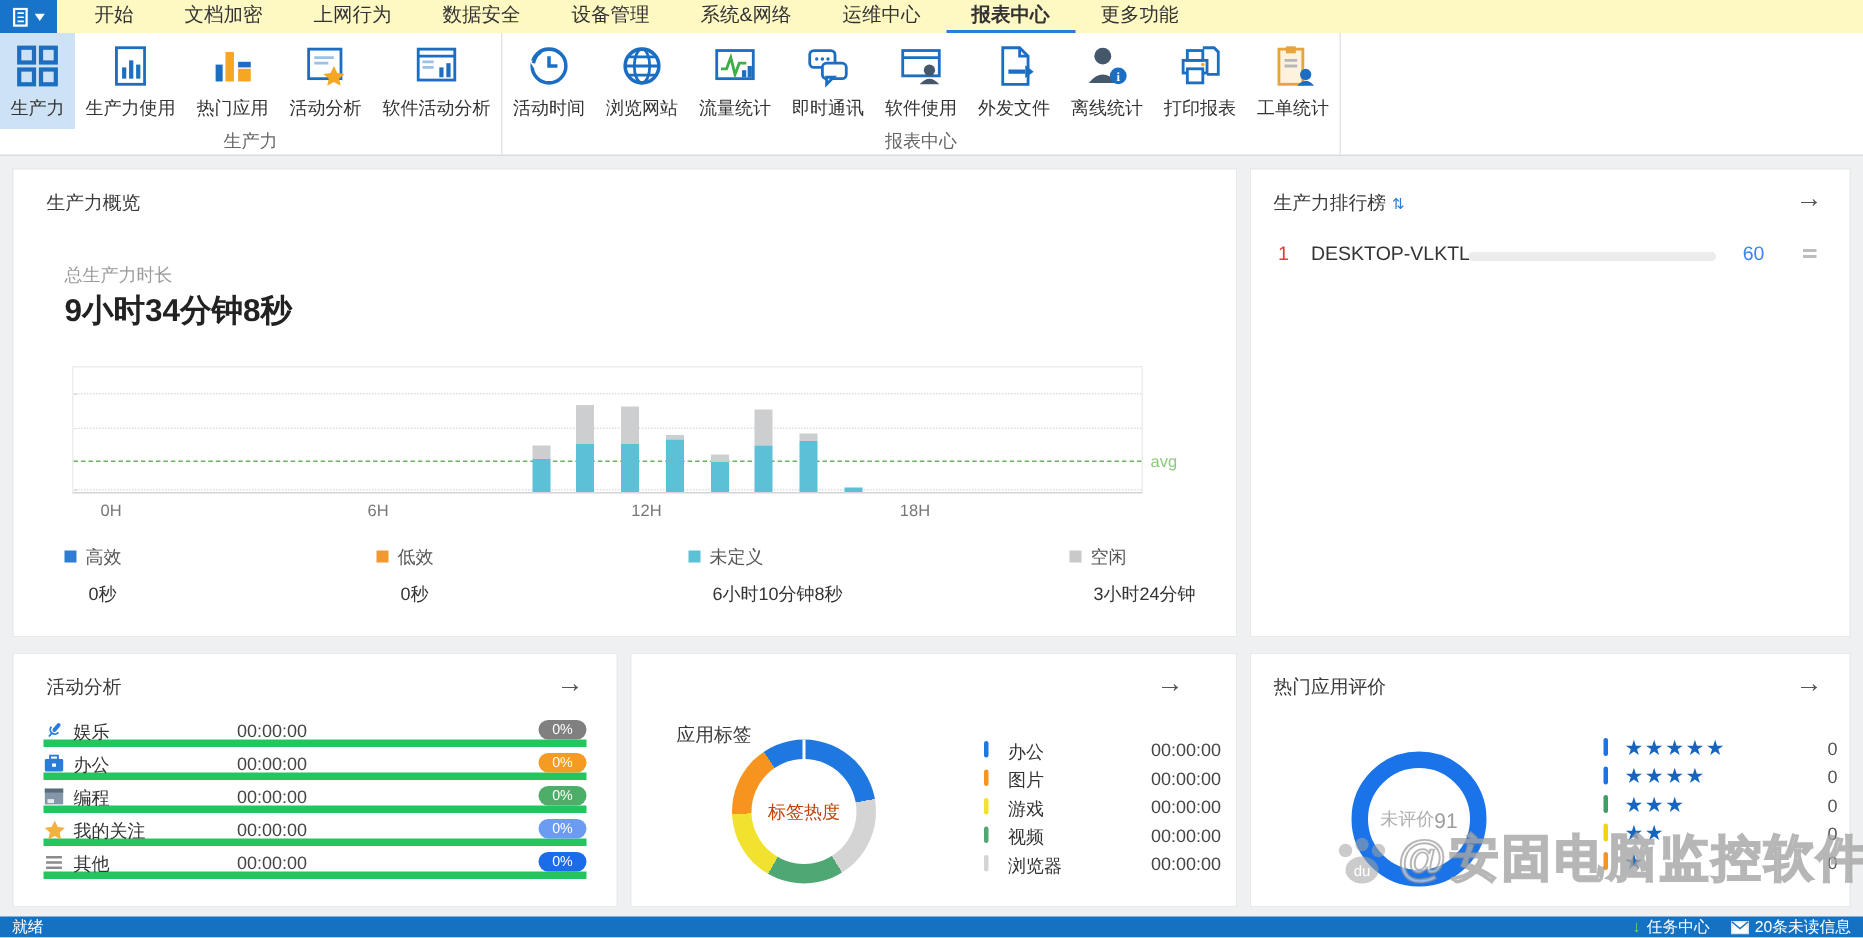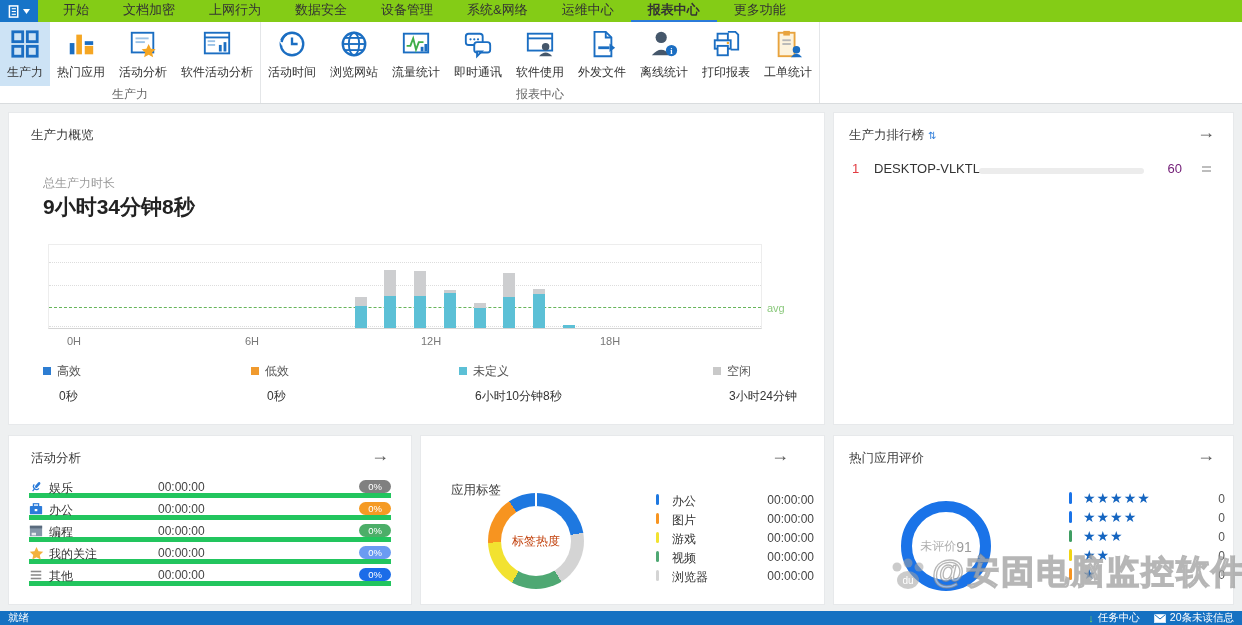--- a/index.html
+++ b/index.html
@@ -1,21 +1,21 @@
 <!DOCTYPE html>
 <html><head>
 <meta charset="utf-8">
 <style>
   * { margin:0; padding:0; box-sizing:border-box; }
   html,body { width:1242px; height:625px; overflow:hidden; }
   body { font-family:"Liberation Sans", sans-serif; background:#eef0f1; }
   .app { position:relative; width:1242px; height:625px; background:#eef0f1; }
 
   
-  .topbar { position:absolute; left:0; top:0; width:100%; height:22px; background:#84cc16; display:flex; align-items:stretch; z-index:5; }
+  .topbar { position:absolute; left:0; top:0; width:100%; height:22px; background:#fef9c3; display:flex; align-items:stretch; z-index:5; }
   .app-btn { width:38px; height:22px; background:#1774c8; color:#fff; display:flex; align-items:center; justify-content:center; gap:2px; cursor:pointer; }
   .app-btn svg { display:block; }
   .menu { display:flex; margin-left:8px; }
   .menu-item { padding:0 17px; font-size:13px; color:#333; line-height:20px; height:22px; cursor:pointer; }
   .menu-item.active { border-bottom:2px solid #2b7bd9; font-weight:bold; }
 
   
   .ribbon { position:absolute; left:0; top:22px; width:100%; height:82px; background:#fff; border-bottom:1px solid #d9dcde; display:flex; }
   .ribbon-group { display:flex; flex-direction:column; border-right:1px solid #e4e6e8; }
   .ribbon-buttons { display:flex; flex:1; align-items:stretch; }
@@ -51,21 +51,21 @@
   .ov-legend-item .mark { display:inline-block; width:8px; height:8px; margin-right:6px; }
   .ov-legend-item .val { display:block; margin:8px 0 0 16px; color:#333; }
 
   
   .rank-sort { font-size:10px; color:#2b7bd9; margin-left:4px; }
   .rank-row { position:absolute; left:0; top:45px; width:100%; height:24px; font-size:13px; }
   .rank-num { position:absolute; left:18px; top:3px; color:#e23b41; }
   .rank-name { position:absolute; left:40px; top:3px; color:#333; }
   .rank-bar { position:absolute; left:145px; top:10px; width:165px; height:6px; border-radius:3px; background:#ececec; overflow:hidden; }
   .rank-bar-fill { height:100%; background:#c9c9c9; border-radius:3px; }
-  .rank-val { position:absolute; left:322px; top:3px; width:26px; text-align:right; color:#701a75; }
+  .rank-val { position:absolute; left:322px; top:3px; width:26px; text-align:center; color:#3b82f6; }
   .rank-handle { position:absolute; left:368px; top:8px; width:9px; }
   .rank-handle div { height:2px; background:#bdbdbd; margin-bottom:2px; }
 
   
   .act-rows { position:absolute; left:20px; top:40px; width:362px; }
   .act-row { position:relative; height:22px; border-bottom:5px solid #22c55e; font-size:12px; color:#333; }
   .act-ic { position:absolute; left:0; top:4px; width:14px; height:14px; }
   .act-label { position:absolute; left:20px; top:4px; }
   .act-time { position:absolute; left:129px; top:4px; color:#444; }
   .act-badge { position:absolute; right:0; top:4px; width:32px; height:13px; border-radius:7px; color:#fff; font-size:9.5px; line-height:13px; text-align:center; }
@@ -140,20 +140,31 @@
               <svg width="30" height="30" viewBox="0 0 32 32">
                 <g fill="none" stroke="#1b6ec2" stroke-width="3">
                   <rect x="3" y="3" width="10.5" height="10.5"></rect>
                   <rect x="18.5" y="3" width="10.5" height="10.5"></rect>
                   <rect x="3" y="18.5" width="10.5" height="10.5"></rect>
                   <rect x="18.5" y="18.5" width="10.5" height="10.5"></rect>
                 </g>
               </svg>
             </span>
             <span>生产力</span>
+          </div>
+          <div class="ribbon-btn">
+            <span class="ric">
+              <svg width="30" height="30" viewBox="0 0 32 32">
+                <rect x="6" y="3" width="20" height="26" fill="#fff" stroke="#1b6ec2" stroke-width="2"></rect>
+                <rect x="10" y="17" width="3" height="8" fill="#1b6ec2"></rect>
+                <rect x="15" y="12" width="3" height="13" fill="#1b6ec2"></rect>
+                <rect x="20" y="15" width="3" height="10" fill="#1b6ec2"></rect>
+              </svg>
+            </span>
+            <span>生产力使用</span>
           </div>
           <div class="ribbon-btn">
             <span class="ric">
               <svg width="30" height="30" viewBox="0 0 32 32">
                 <rect x="4" y="15" width="5" height="12" fill="#1b6ec2"></rect>
                 <rect x="11" y="6" width="6" height="21" fill="#f5a623"></rect>
                 <rect x="20" y="13" width="9" height="4" fill="#1b6ec2"></rect>
                 <rect x="20" y="18" width="9" height="9" fill="#f5a623"></rect>
               </svg>
             </span>

